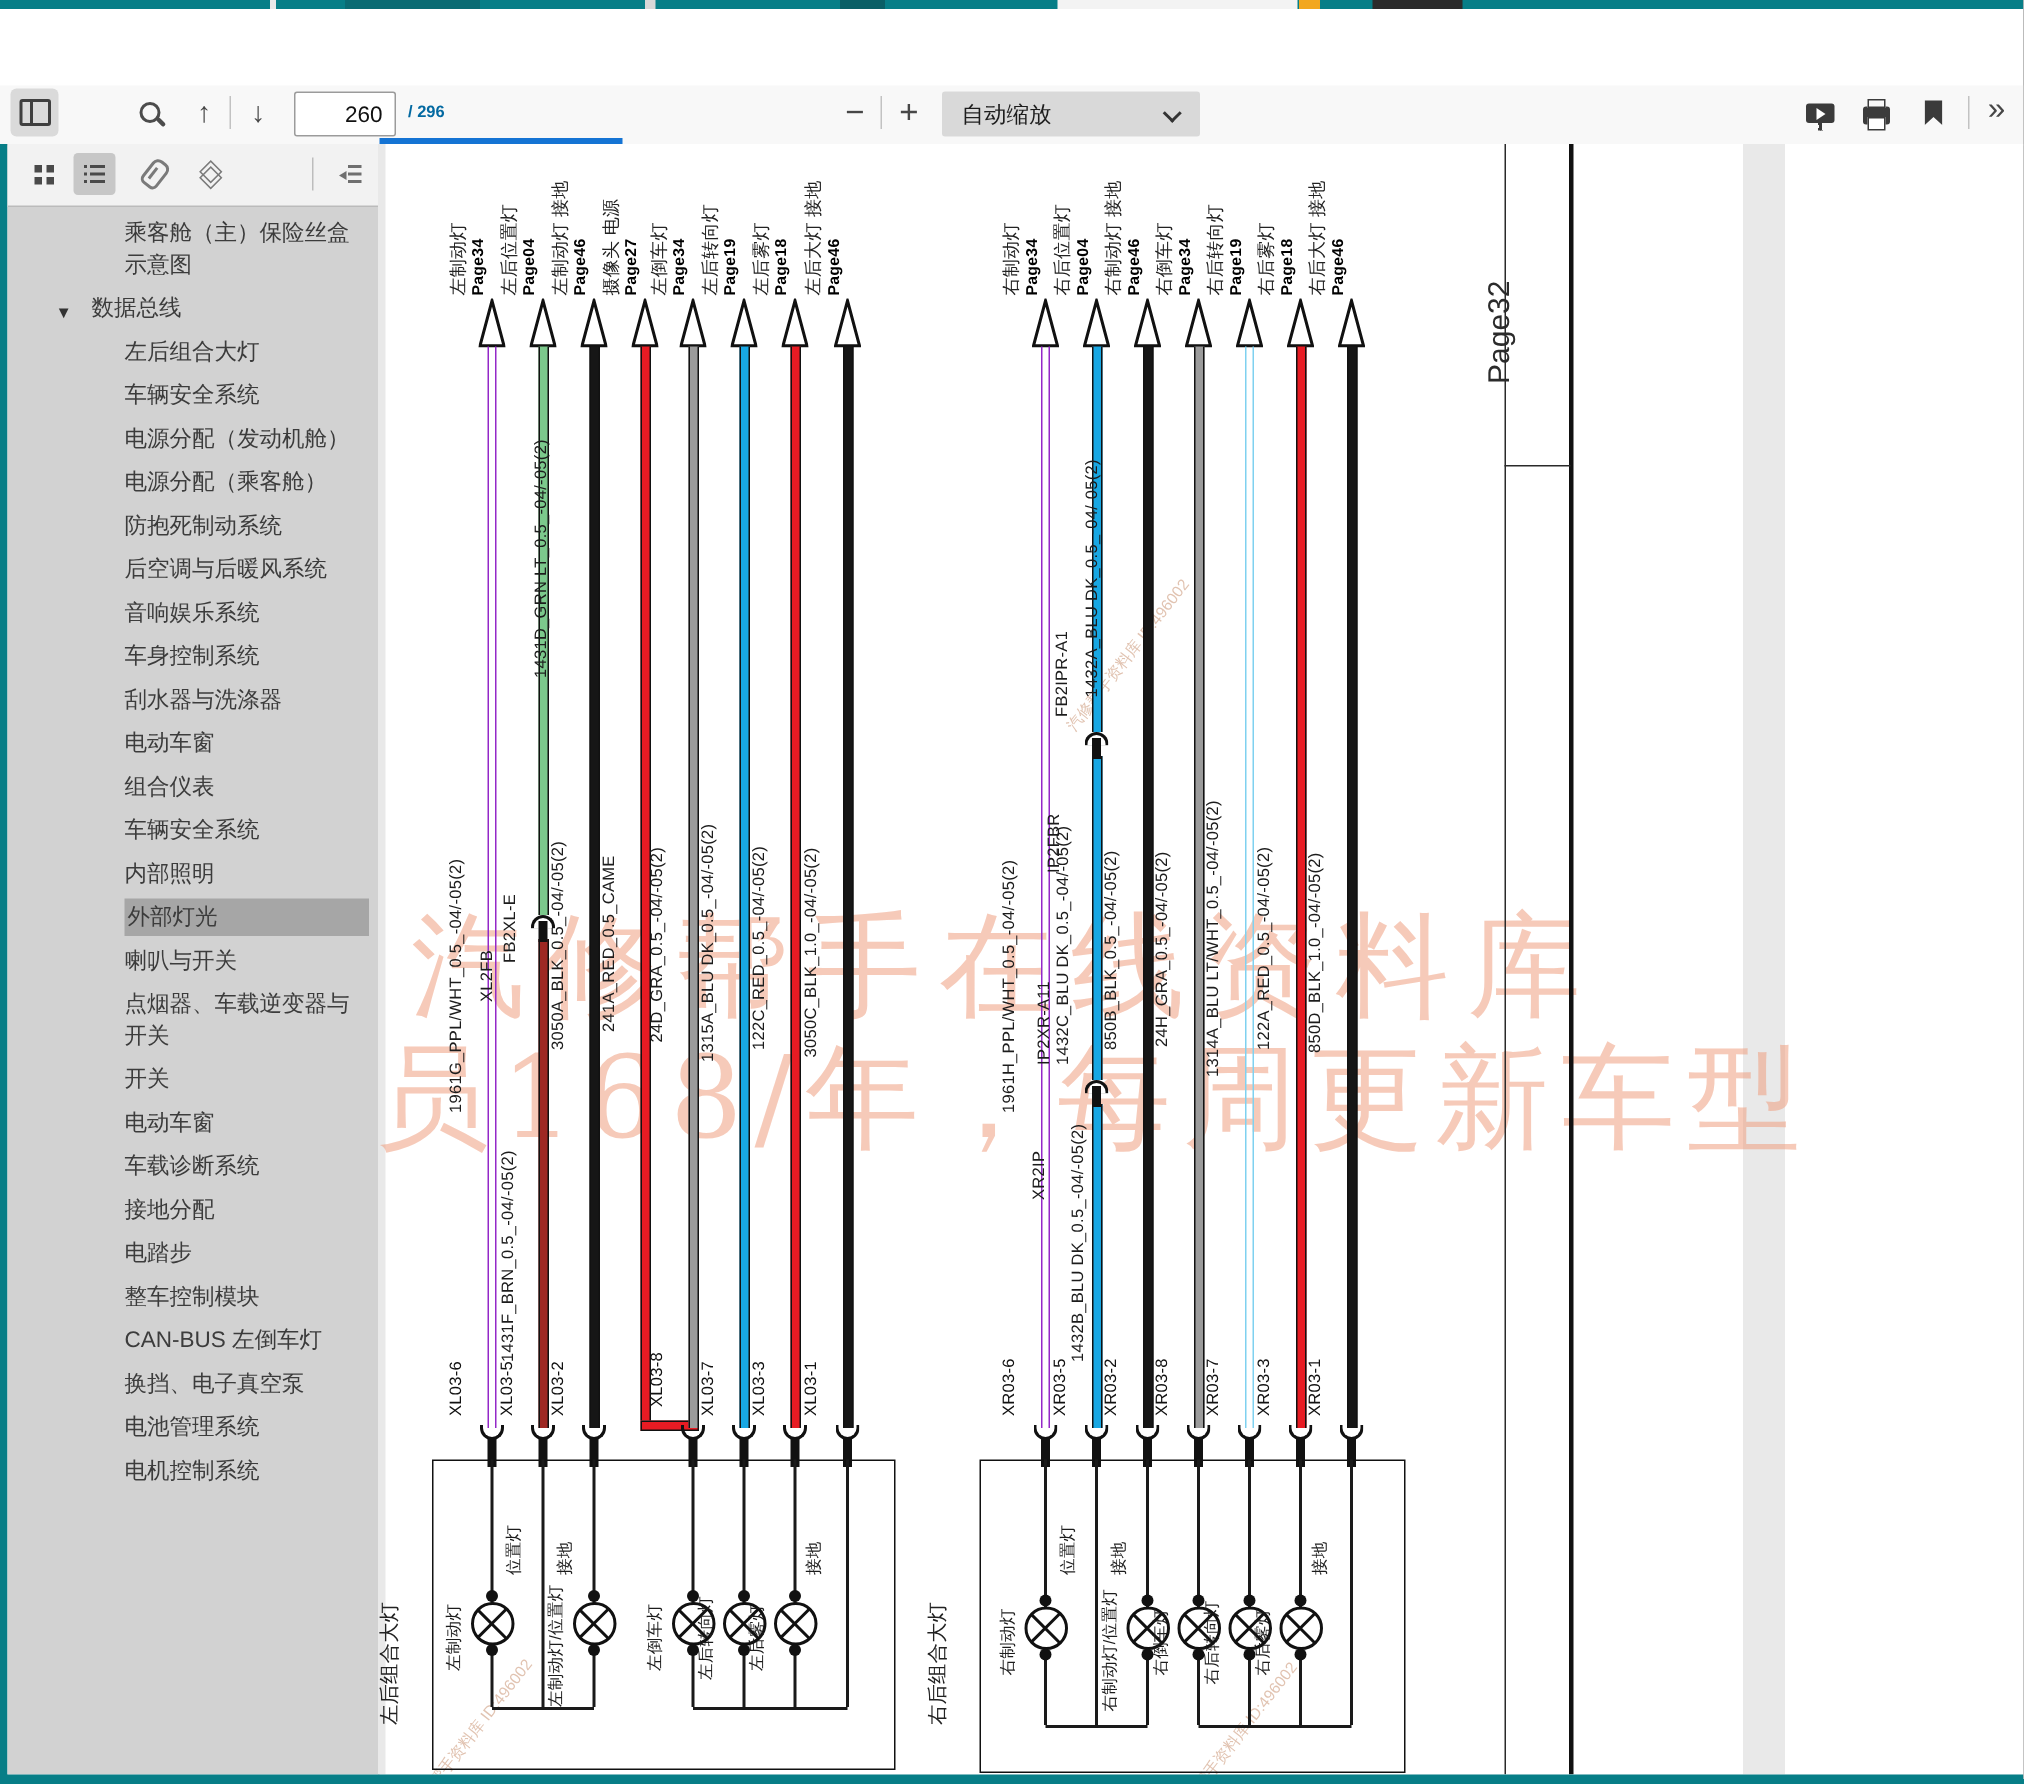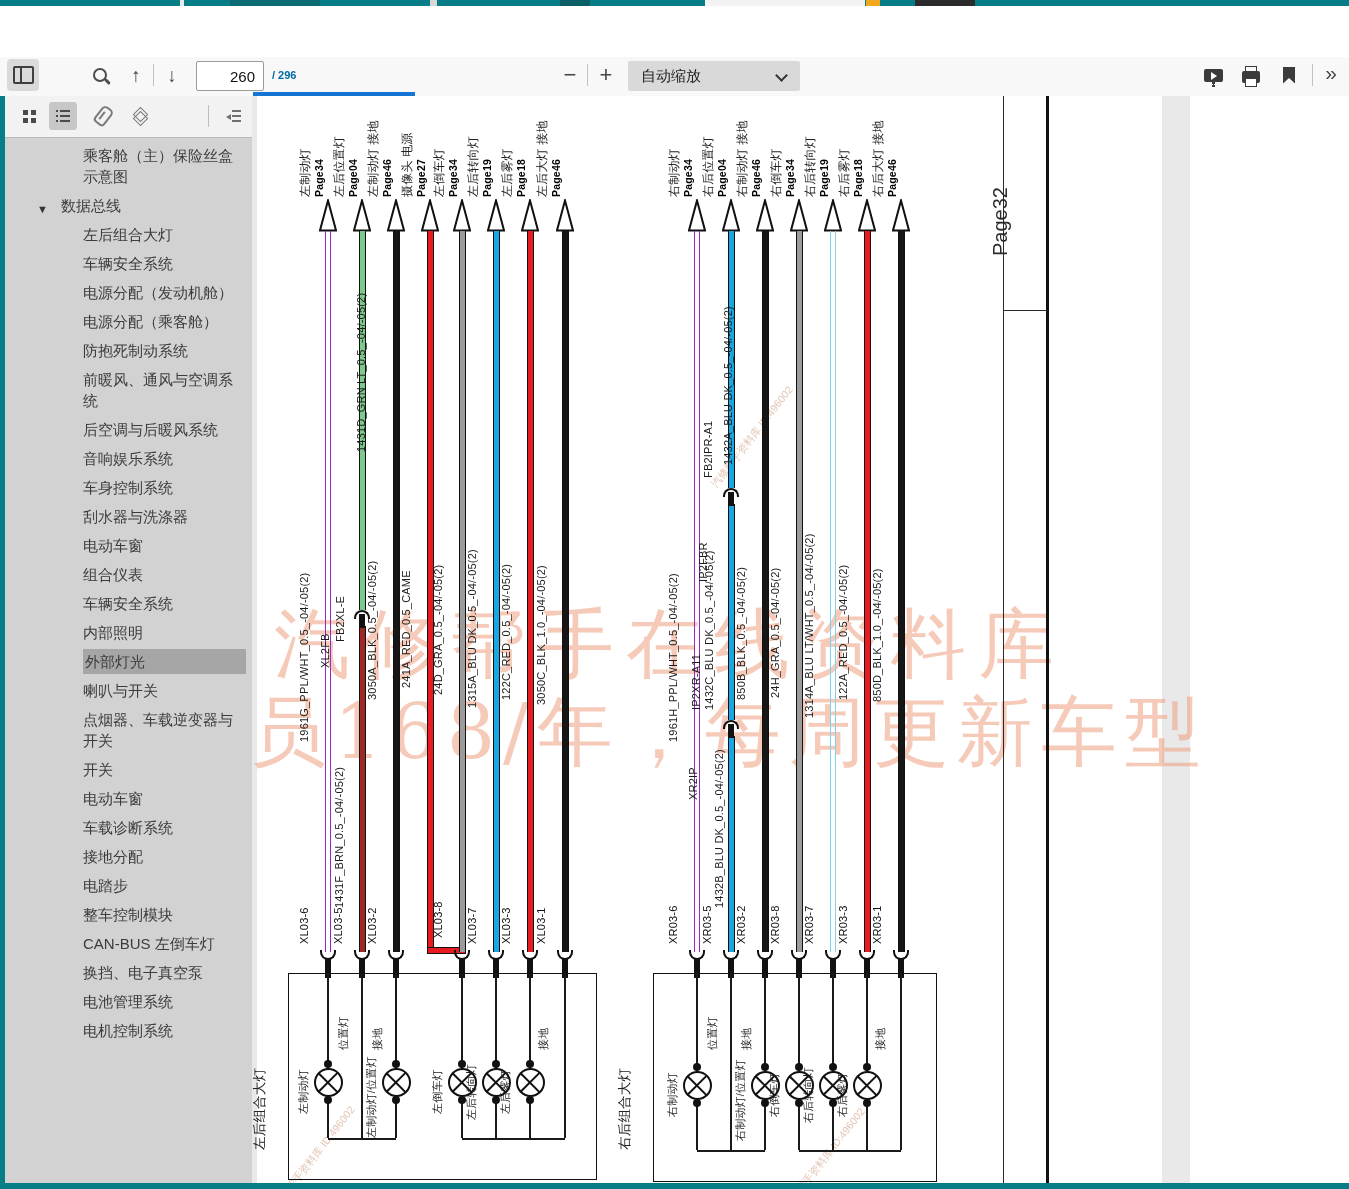--- a/index.html
+++ b/index.html
@@ -191,21 +191,20 @@
       </div>
     </div>
     <div id="toc">
         <div class="toc-item lv2"><span>乘客舱（主）保险丝盒示意图</span></div>
         <div class="toc-item lv1"><span class="caret">▼</span><span>数据总线</span></div>
         <div class="toc-item lv2"><span>左后组合大灯</span></div>
         <div class="toc-item lv2"><span>车辆安全系统</span></div>
         <div class="toc-item lv2"><span>电源分配（发动机舱）</span></div>
         <div class="toc-item lv2"><span>电源分配（乘客舱）</span></div>
         <div class="toc-item lv2"><span>防抱死制动系统</span></div>
-        <div class="toc-item lv2"><span>前暖风、通风与空调系统</span></div>
         <div class="toc-item lv2"><span>后空调与后暖风系统</span></div>
         <div class="toc-item lv2"><span>音响娱乐系统</span></div>
         <div class="toc-item lv2"><span>车身控制系统</span></div>
         <div class="toc-item lv2"><span>刮水器与洗涤器</span></div>
         <div class="toc-item lv2"><span>电动车窗</span></div>
         <div class="toc-item lv2"><span>组合仪表</span></div>
         <div class="toc-item lv2"><span>车辆安全系统</span></div>
         <div class="toc-item lv2"><span>内部照明</span></div>
         <div class="toc-item lv2 sel">
           <span>外部灯光</span>

